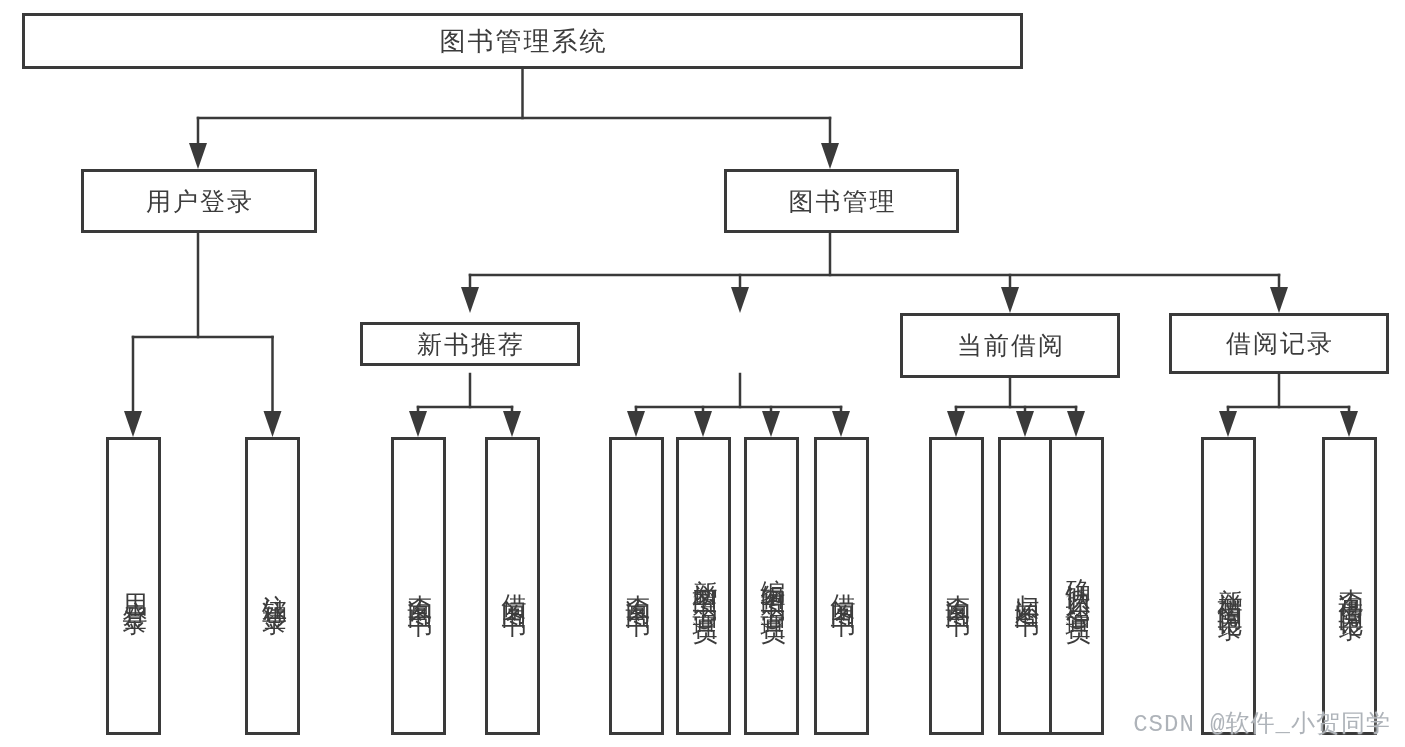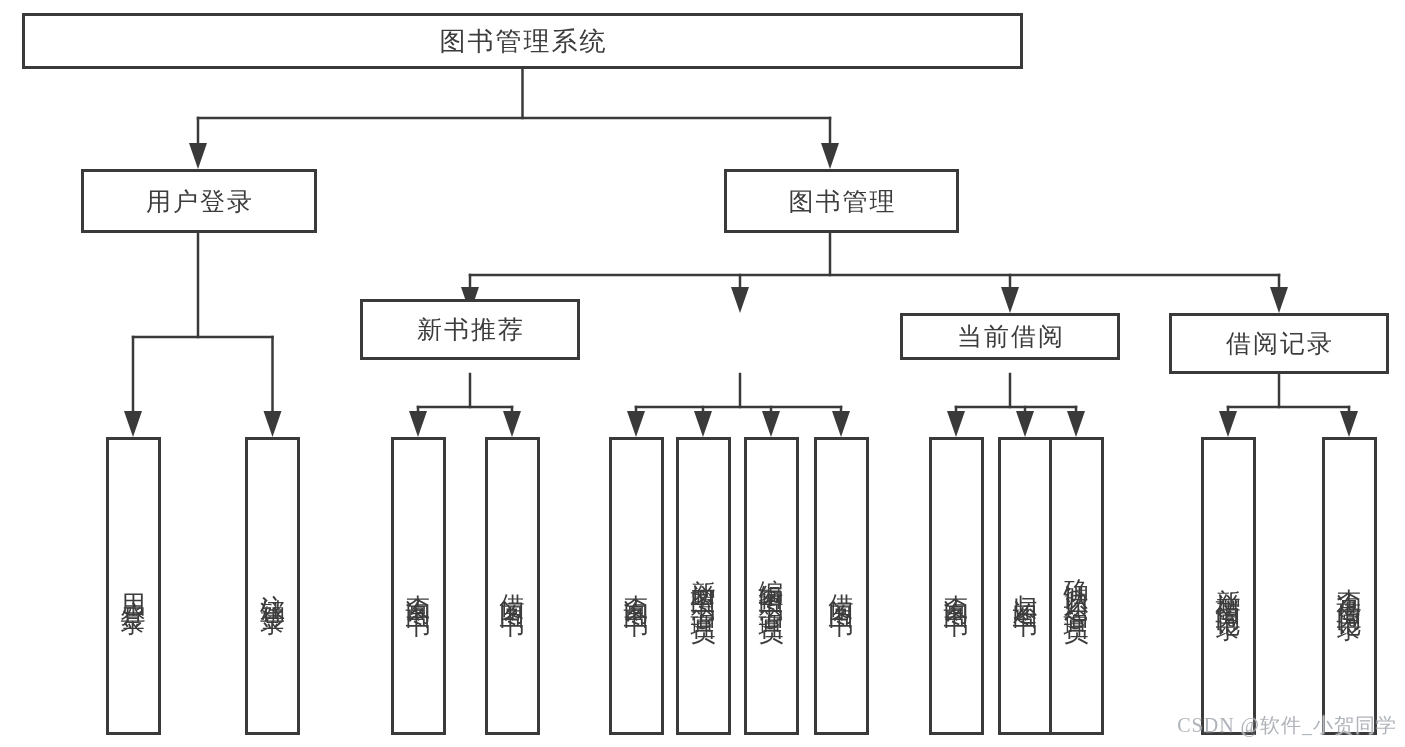--- a/index.html
+++ b/index.html
@@ -1,20 +1,20 @@
 <!DOCTYPE html>
 <html><head>
 <meta charset="utf-8">
 <style>
   html,body{margin:0;padding:0;background:#ffffff;}
   #stage{
     position:relative;
     width:1405px;height:747px;
     background:var(--bg,#ffffff);
-    font-family:Liberation Serif, serif;
+    font-family:Liberation Mono, monospace;
     overflow:hidden;
   }
   #wires{position:absolute;left:0;top:0;z-index:1;}
   .node{
     position:absolute;
     box-sizing:border-box;
     border:3px solid var(--line,#3a3a3a);
     background:#ffffff;
     display:flex;align-items:center;justify-content:center;
     color:var(--text,#3c3c3c);
@@ -29,23 +29,23 @@
   .node.v .lbl{
     writing-mode:vertical-rl;
     text-orientation:mixed;
     font-size:25px;
     letter-spacing:6px;
     line-height:1;
     white-space:nowrap;
   }
   #watermark{
     position:absolute;
-    right:8px;bottom:8px;
+    right:14px;bottom:8px;
     z-index:3;
-    font-size:20px;
+    font-size:24px;
     letter-spacing:1px;
     color:var(--wm,#aeb3b9);
     text-shadow:0 0 2px #ffffff;
     white-space:nowrap;
   }
 </style>
 </head>
 <body>
 
 <div id="stage" style="--line: #3a3a3a; --text: #3c3c3c; --wm: #aeb3b9; --bg: #ffffff;">
@@ -106,24 +106,24 @@
 
   <div class="node h lg" style="left: 22px; top: 13px; width: 1001px; height: 56px;">
       <span class="lbl">图书管理系统</span>
     </div>
     <div class="node h" style="left: 81px; top: 169px; width: 236px; height: 64px;">
       <span class="lbl">用户登录</span>
     </div>
     <div class="node h" style="left: 712px; top: 169px; width: 235px; height: 64px; margin-left: 12px;">
       <span class="lbl">图书管理</span>
     </div>
-    <div class="node h" style="left: 360px; top: 299px; width: 220px; height: 61px;">
+    <div class="node h" style="left: 360px; top: 322px; width: 220px; height: 44px;">
       <span class="lbl">新书推荐</span>
     </div>
-    <div class="node h" style="left: 900px; top: 313px; width: 220px; height: 47px;">
+    <div class="node h" style="left: 900px; top: 313px; width: 220px; height: 65px;">
       <span class="lbl">当前借阅</span>
     </div>
     <div class="node h" style="left: 1169px; top: 313px; width: 220px; height: 61px;">
       <span class="lbl">借阅记录</span>
     </div>
     <div class="node v" style="left: 105.5px; top: 437px; width: 55px; height: 298px;">
       <span class="lbl">用户登录</span>
     </div>
     <div class="node v" style="left: 245px; top: 437px; width: 55px; height: 298px;">
       <span class="lbl">注销登录</span>

